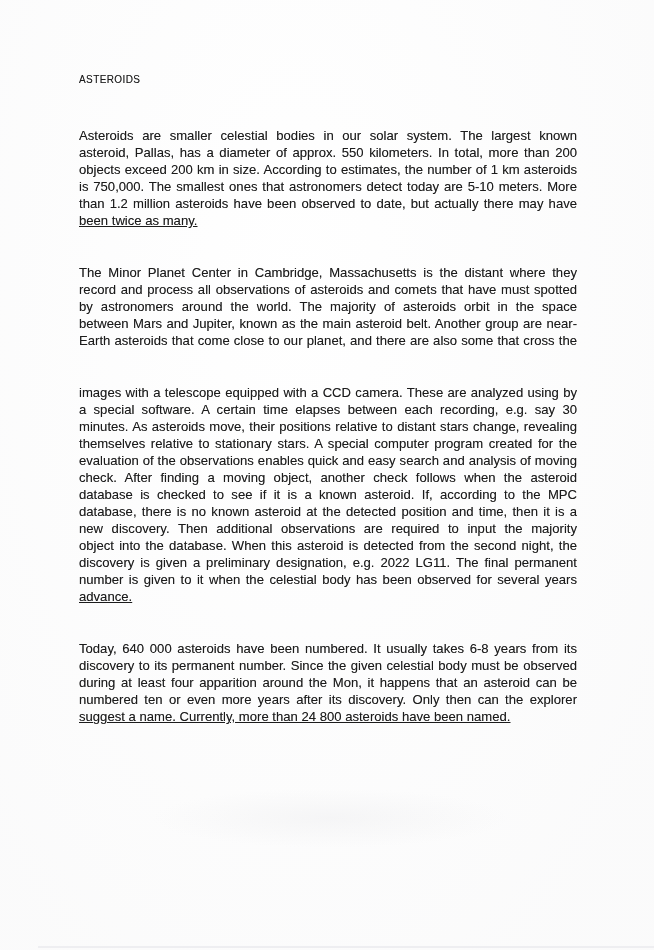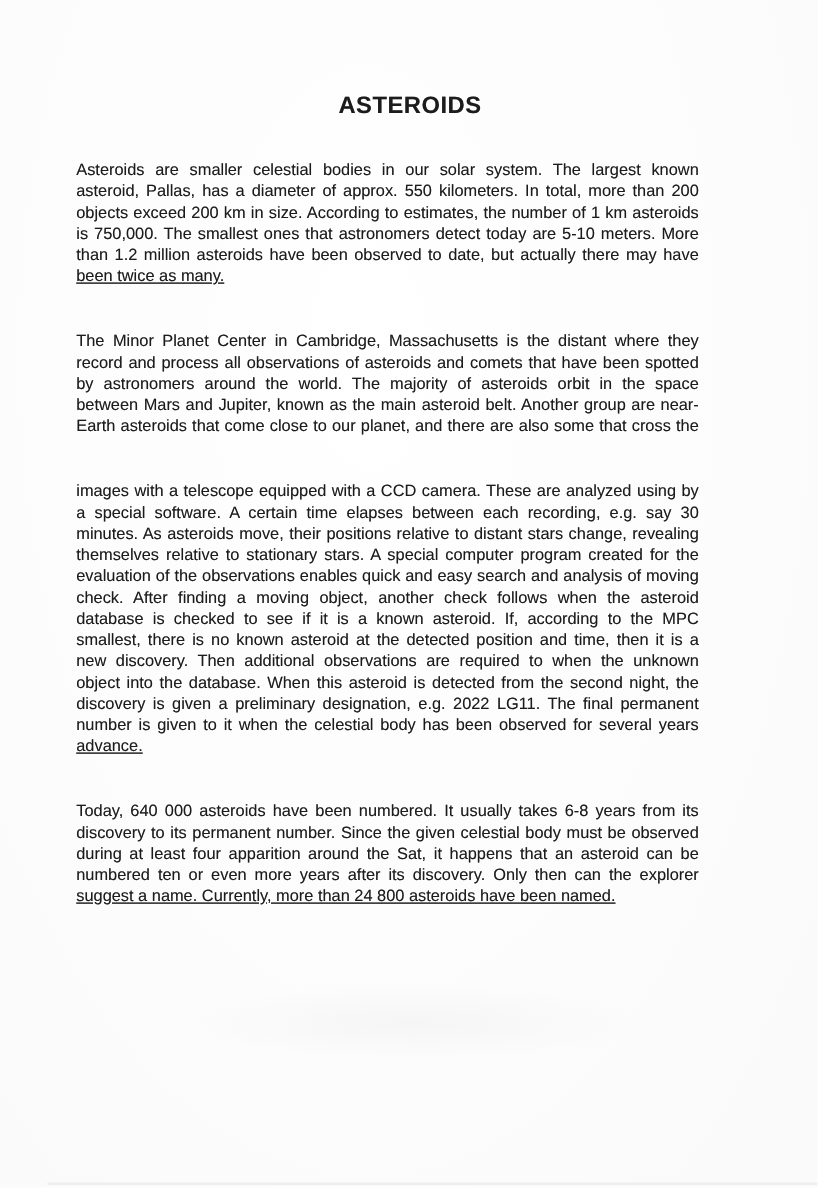--- a/index.html
+++ b/index.html
@@ -18,31 +18,30 @@
     background:
       radial-gradient(ellipse at 45% 30%, rgba(255,255,255,0.9), rgba(246,246,247,0.35) 85%),
       #fdfdfd;
   }
   .doc-title {
     position: absolute;
     top: 74px;
     left: 79px;
     width: 498px;
     margin: 0;
-    text-align: center;
-    font-size: 19px;
-    font-weight: bold;
+    font-size: 10px;
+    font-weight: normal;
     letter-spacing: 0.4px;
     color: #1c1c1c;
     text-shadow: 0 0 0.3px rgba(30,30,30,0.45);
   }
   .doc-body {
     position: absolute;
     top: 127px;
-    left: 61px;
+    left: 79px;
     width: 498px;
     color: #1c1c1c;
   }
   .paragraph {
     margin: 0 0 35px 0;
   }
   .line {
     font-size: 13.1px;
     line-height: 17px;
     white-space: nowrap;
@@ -82,44 +81,44 @@
       <div class="paragraph">
         <div class="line">Asteroids are smaller celestial bodies in our solar system. The largest known</div>
         <div class="line">asteroid, Pallas, has a diameter of approx. 550 kilometers. In total, more than 200</div>
         <div class="line">objects exceed 200 km in size. According to estimates, the number of 1 km asteroids</div>
         <div class="line">is 750,000. The smallest ones that astronomers detect today are 5-10 meters. More</div>
         <div class="line">than 1.2 million asteroids have been observed to date, but actually there may have</div>
         <div class="line last">been twice as many.</div>
       </div>
       <div class="paragraph">
         <div class="line">The Minor Planet Center in Cambridge, Massachusetts is the distant where they</div>
-        <div class="line">record and process all observations of asteroids and comets that have been spotted</div>
+        <div class="line">record and process all observations of asteroids and comets that have must spotted</div>
         <div class="line">by astronomers around the world. The majority of asteroids orbit in the space</div>
         <div class="line">between Mars and Jupiter, known as the main asteroid belt. Another group are near-</div>
         <div class="line">Earth asteroids that come close to our planet, and there are also some that cross the</div>
       </div>
       <div class="paragraph">
         <div class="line">images with a telescope equipped with a CCD camera. These are analyzed using by</div>
         <div class="line">a special software. A certain time elapses between each recording, e.g. say 30</div>
         <div class="line">minutes. As asteroids move, their positions relative to distant stars change, revealing</div>
         <div class="line">themselves relative to stationary stars. A special computer program created for the</div>
         <div class="line">evaluation of the observations enables quick and easy search and analysis of moving</div>
         <div class="line">check. After finding a moving object, another check follows when the asteroid</div>
         <div class="line">database is checked to see if it is a known asteroid. If, according to the MPC</div>
-        <div class="line">smallest, there is no known asteroid at the detected position and time, then it is a</div>
-        <div class="line">new discovery. Then additional observations are required to when the unknown</div>
+        <div class="line">database, there is no known asteroid at the detected position and time, then it is a</div>
+        <div class="line">new discovery. Then additional observations are required to input the majority</div>
         <div class="line">object into the database. When this asteroid is detected from the second night, the</div>
         <div class="line">discovery is given a preliminary designation, e.g. 2022 LG11. The final permanent</div>
         <div class="line">number is given to it when the celestial body has been observed for several years</div>
         <div class="line last">advance.</div>
       </div>
       <div class="paragraph">
         <div class="line">Today, 640 000 asteroids have been numbered. It usually takes 6-8 years from its</div>
         <div class="line">discovery to its permanent number. Since the given celestial body must be observed</div>
-        <div class="line">during at least four apparition around the Sat, it happens that an asteroid can be</div>
+        <div class="line">during at least four apparition around the Mon, it happens that an asteroid can be</div>
         <div class="line">numbered ten or even more years after its discovery. Only then can the explorer</div>
         <div class="line last">suggest a name. Currently, more than 24 800 asteroids have been named.</div>
       </div>
     </div>
 
   <div class="scan-smudge"></div>
   <div class="page-edge-shadow"></div>
 </div>
 
 </body></html>

